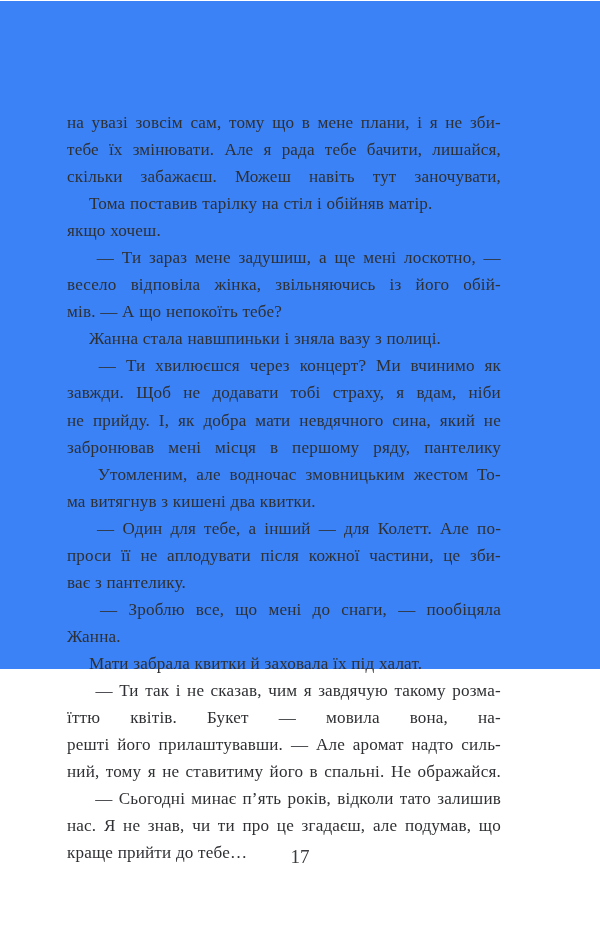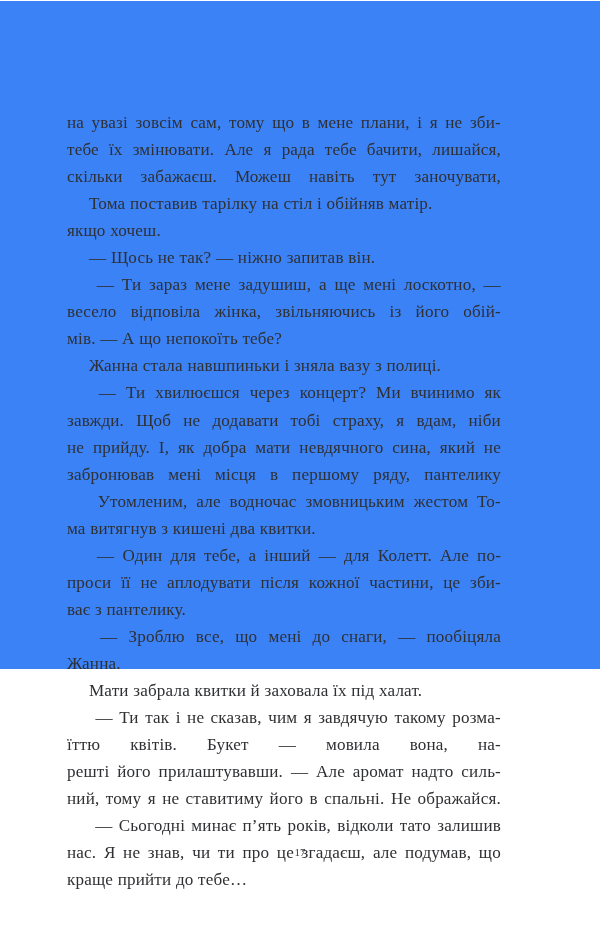--- a/index.html
+++ b/index.html
@@ -59,37 +59,36 @@
   .indent {
     display: inline-block;
     width: 22px;
   }
   .folio {
     position: absolute;
     top: 845px;
     left: 0;
     width: 600px;
     text-align: center;
-    font-size: 11px;
+    font-size: 19px;
     color: #3a3b3e;
     font-family: "Liberation Serif", "DejaVu Serif", serif;
   }
 </style>
 </head>
 <body>
 
 <div class="page">
   <div class="text-block" id="body-text">
       <p class="para">
         <span class="line just"><span>на</span><span>увазі</span><span>зовсім</span><span>сам,</span><span>тому</span><span>що</span><span>в</span><span>мене</span><span>плани,</span><span>і</span><span>я</span><span>не</span><span>зби-</span></span>
         <span class="line just"><span>тебе</span><span>їх</span><span>змінювати.</span><span>Але</span><span>я</span><span>рада</span><span>тебе</span><span>бачити,</span><span>лишайся,</span></span>
         <span class="line just"><span>скільки</span><span>забажаєш.</span><span>Можеш</span><span>навіть</span><span>тут</span><span>заночувати,</span></span>
         <span class="line"><span class="indent"></span><span>Тома поставив тарілку на стіл і обійняв матір.</span></span>
         <span class="line"><span>якщо хочеш.</span></span>
-        <span class="line"><span class="indent"></span><span>— Щось не так? — ніжно запитав він.</span></span>
         <span class="line just"><span class="indent"></span><span>—</span><span>Ти</span><span>зараз</span><span>мене</span><span>задушиш,</span><span>а</span><span>ще</span><span>мені</span><span>лоскотно,</span><span>—</span></span>
         <span class="line just"><span>весело</span><span>відповіла</span><span>жінка,</span><span>звільняючись</span><span>із</span><span>його</span><span>обій-</span></span>
         <span class="line"><span>мів. — А що непокоїть тебе?</span></span>
         <span class="line"><span class="indent"></span><span>Жанна стала навшпиньки і зняла вазу з полиці.</span></span>
         <span class="line just"><span class="indent"></span><span>—</span><span>Ти</span><span>хвилюєшся</span><span>через</span><span>концерт?</span><span>Ми</span><span>вчинимо</span><span>як</span></span>
         <span class="line just"><span>завжди.</span><span>Щоб</span><span>не</span><span>додавати</span><span>тобі</span><span>страху,</span><span>я</span><span>вдам,</span><span>ніби</span></span>
         <span class="line just"><span>не</span><span>прийду.</span><span>І,</span><span>як</span><span>добра</span><span>мати</span><span>невдячного</span><span>сина,</span><span>який</span><span>не</span></span>
         <span class="line just"><span>забронював</span><span>мені</span><span>місця</span><span>в</span><span>першому</span><span>ряду,</span><span>пантелику</span></span>
         <span class="line just"><span class="indent"></span><span>Утомленим,</span><span>але</span><span>водночас</span><span>змовницьким</span><span>жестом</span><span>То-</span></span>
         <span class="line"><span>ма витягнув з кишені два квитки.</span></span>

